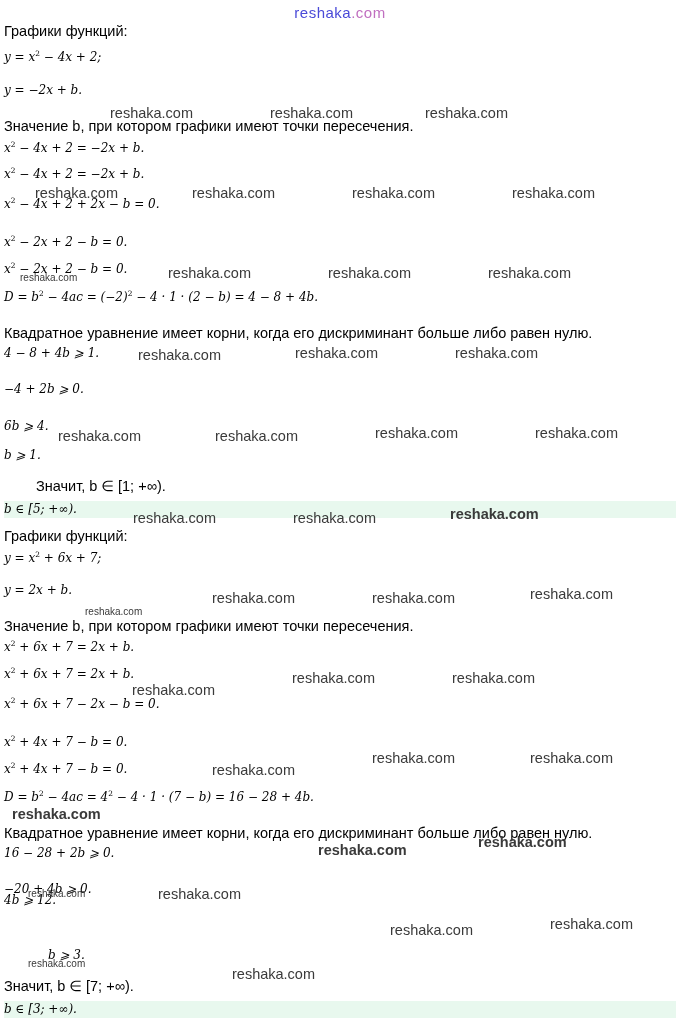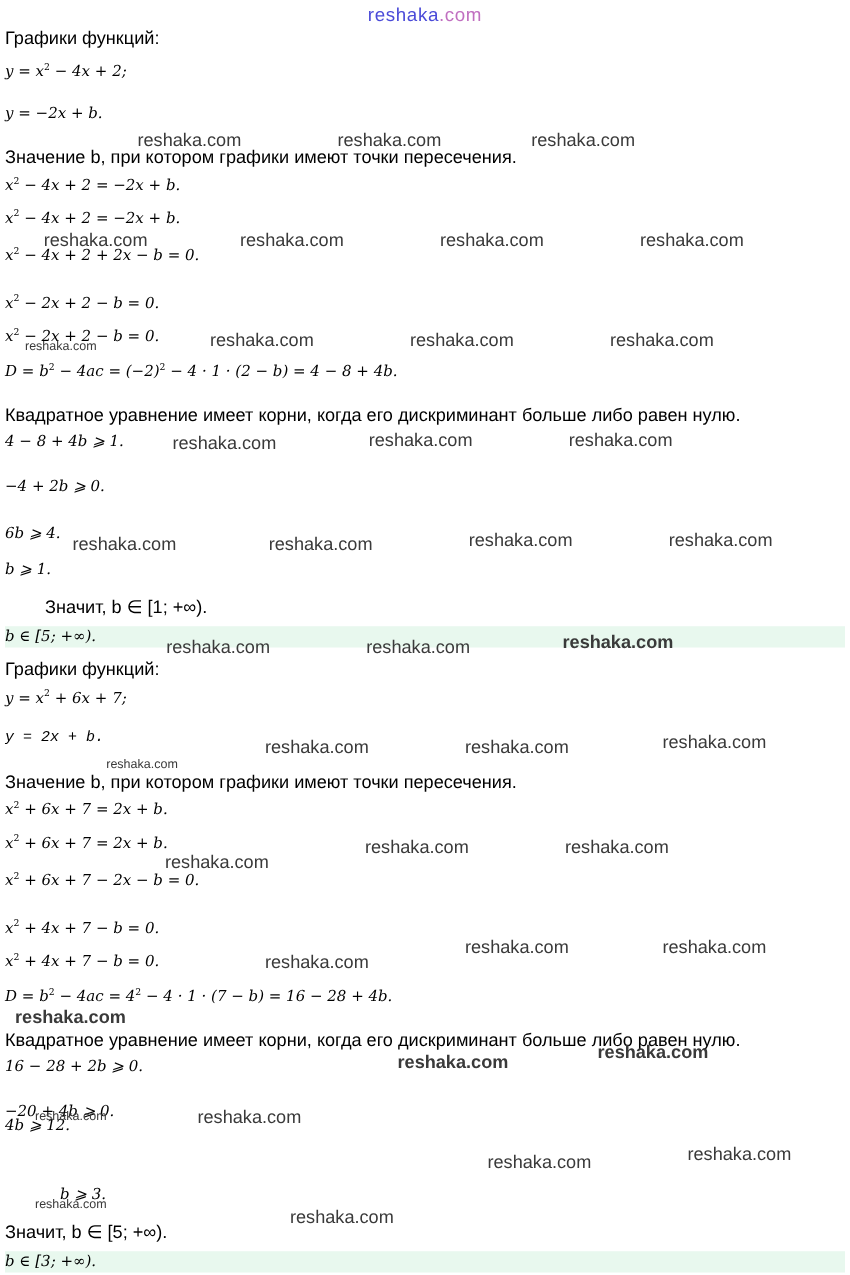--- a/index.html
+++ b/index.html
@@ -98,34 +98,34 @@
       <div class="line math" style="position: absolute; left: 0px; top: 266px;">D = b<sup>2</sup> − 4ac = (−2)<sup>2</sup> − 4 · 1 · (2 − b) = 4 − 8 + 4b.</div>
       <div class="line txt" style="position: absolute; left: 0px; top: 302px;">Квадратное уравнение имеет корни, когда его дискриминант больше либо равен нулю.</div>
       <div class="line math" style="position: absolute; left: 0px; top: 323px;">4 − 8 + 4b ⩾ 1.</div>
       <div class="line math" style="position: absolute; left: 0px; top: 359px;">−4 + 2b ⩾ 0.</div>
       <div class="line math" style="position: absolute; left: 0px; top: 396px;">6b ⩾ 4.</div>
       <div class="line math" style="position: absolute; left: 0px; top: 425px;">b ⩾ 1.</div>
       <div class="line txt" style="position: absolute; left: 0px; top: 455px; margin-left: 32px;">Значит, b ∈ [1; +∞).</div>
       <div class="line math hl" style="position: absolute; left: 0px; top: 477px; width: 672px; padding-top: 2px; padding-bottom: 3px;">b ∈ [5; +∞).</div>
       <div class="line txt" style="position: absolute; left: 0px; top: 505px;">Графики функций:</div>
       <div class="line math" style="position: absolute; left: 0px; top: 527px;">y = x<sup>2</sup> + 6x + 7;</div>
-      <div class="line math" style="position: absolute; left: 0px; top: 560px; font-family: Liberation Mono, monospace;">y = 2x + b.</div>
+      <div class="line math" style="position: absolute; left: 0px; top: 560px;">y = 2x + b.</div>
       <div class="line txt" style="position: absolute; left: 0px; top: 595px;">Значение b, при котором графики имеют точки пересечения.</div>
       <div class="line math" style="position: absolute; left: 0px; top: 616px;">x<sup>2</sup> + 6x + 7 = 2x + b.</div>
       <div class="line math" style="position: absolute; left: 0px; top: 643px;">x<sup>2</sup> + 6x + 7 = 2x + b.</div>
       <div class="line math" style="position: absolute; left: 0px; top: 673px;">x<sup>2</sup> + 6x + 7 − 2x − b = 0.</div>
       <div class="line math" style="position: absolute; left: 0px; top: 711px;">x<sup>2</sup> + 4x + 7 − b = 0.</div>
       <div class="line math" style="position: absolute; left: 0px; top: 738px;">x<sup>2</sup> + 4x + 7 − b = 0.</div>
       <div class="line math" style="position: absolute; left: 0px; top: 766px;">D = b<sup>2</sup> − 4ac = 4<sup>2</sup> − 4 · 1 · (7 − b) = 16 − 28 + 4b.</div>
       <div class="line txt" style="position: absolute; left: 0px; top: 802px;">Квадратное уравнение имеет корни, когда его дискриминант больше либо равен нулю.</div>
       <div class="line math" style="position: absolute; left: 0px; top: 823px;">16 − 28 + 2b ⩾ 0.</div>
       <div class="line math" style="position: absolute; left: 0px; top: 859px;">−20 + 4b ⩾ 0.</div>
       <div class="line math" style="position: absolute; left: 0px; top: 870px;">4b ⩾ 12.</div>
       <div class="line math" style="position: absolute; left: 0px; top: 925px; margin-left: 44px;">b ⩾ 3.</div>
-      <div class="line txt" style="position: absolute; left: 0px; top: 955px;">Значит, b ∈ [5; +∞).</div>
+      <div class="line txt" style="position: absolute; left: 0px; top: 955px;">Значит, b ∈ [7; +∞).</div>
       <div class="line math hl" style="position: absolute; left: 0px; top: 977px; width: 672px; padding-top: 2px; padding-bottom: 3px;">b ∈ [3; +∞).</div>
     </div>
 
   <div class="wm-layer">
       <div class="wm big" style="left: 110px; top: 105px;">reshaka.com</div>
       <div class="wm big" style="left: 270px; top: 105px;">reshaka.com</div>
       <div class="wm big" style="left: 425px; top: 105px;">reshaka.com</div>
       <div class="wm big" style="left: 35px; top: 185px;">reshaka.com</div>
       <div class="wm big" style="left: 192px; top: 185px;">reshaka.com</div>
       <div class="wm big" style="left: 352px; top: 185px;">reshaka.com</div>

